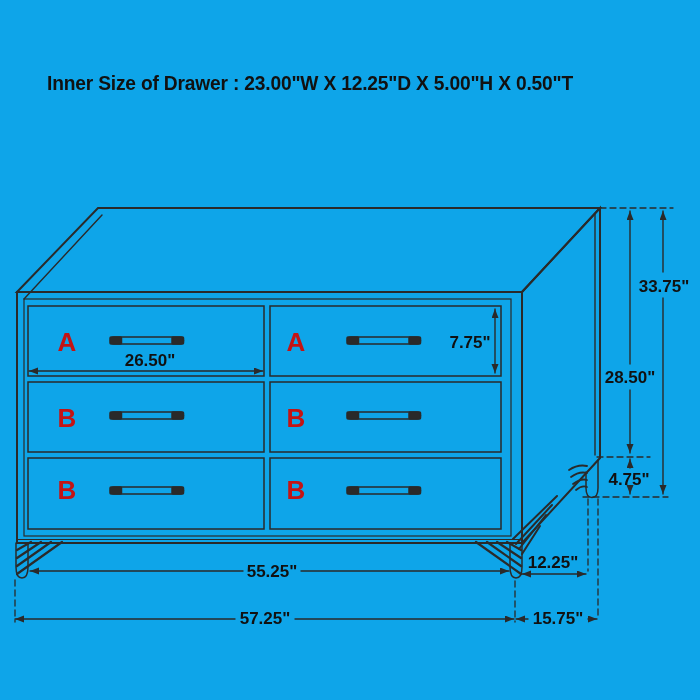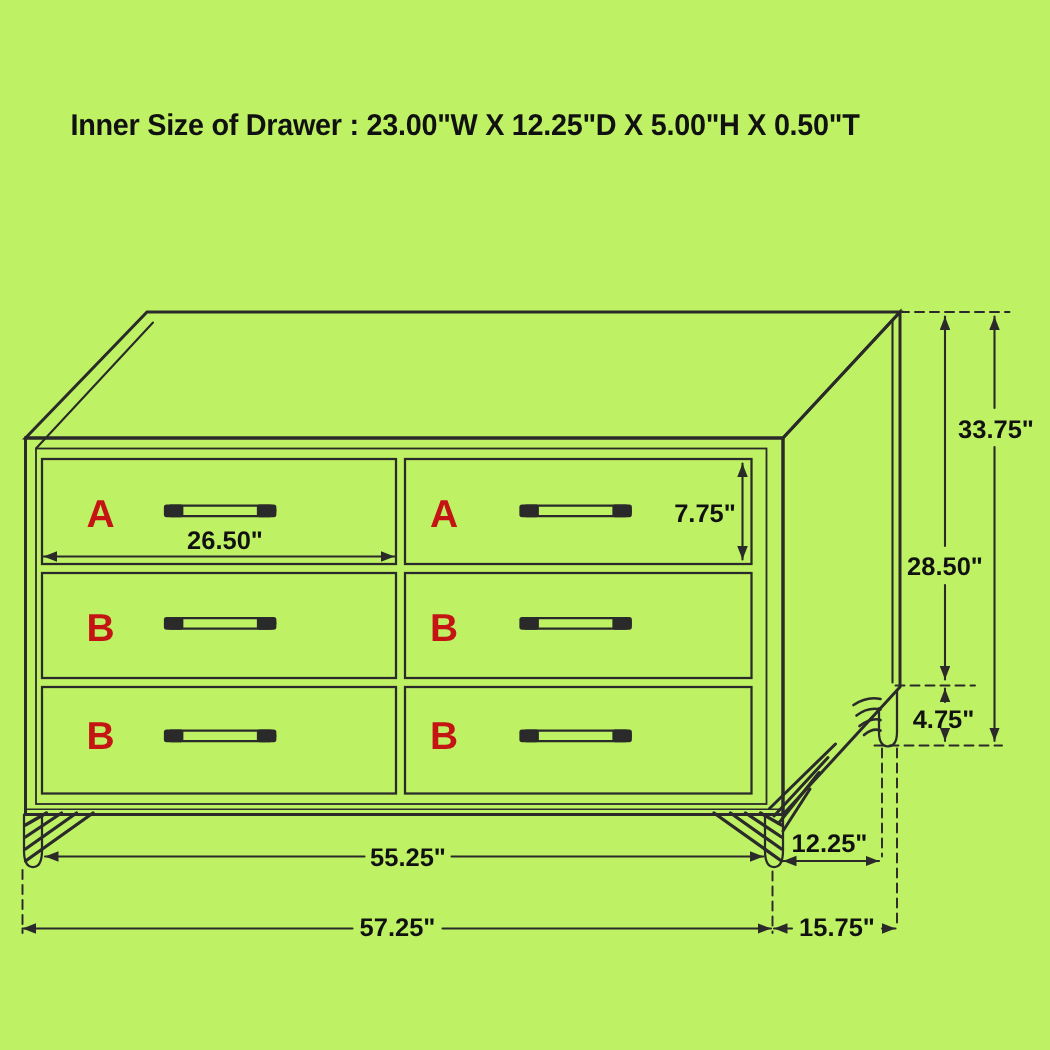--- a/index.html
+++ b/index.html
@@ -1,16 +1,16 @@
 <!DOCTYPE html>
 <html><head>
 <meta charset="utf-8">
 <style>
   html,body{margin:0;padding:0;background:#ffffff;}
-  .stage{width:700px;height:700px;position:relative;background:#bef264;overflow:hidden;}
+  .stage{width:700px;height:700px;position:relative;background:#0ea5e9;overflow:hidden;}
   svg text{stroke:none;}
   .title-text{font:bold 20px "Liberation Sans", sans-serif;letter-spacing:-0.2px;}
   .dim-label{font:bold 17px "Liberation Sans", sans-serif;text-anchor:middle;}
   .drawer-letter{font:bold 26px "Liberation Sans", sans-serif;text-anchor:middle;}
 </style>
 </head>
 <body>
 
 <div class="stage">
 <svg width="700" height="700" viewBox="0 0 700 700" xmlns="http://www.w3.org/2000/svg">

